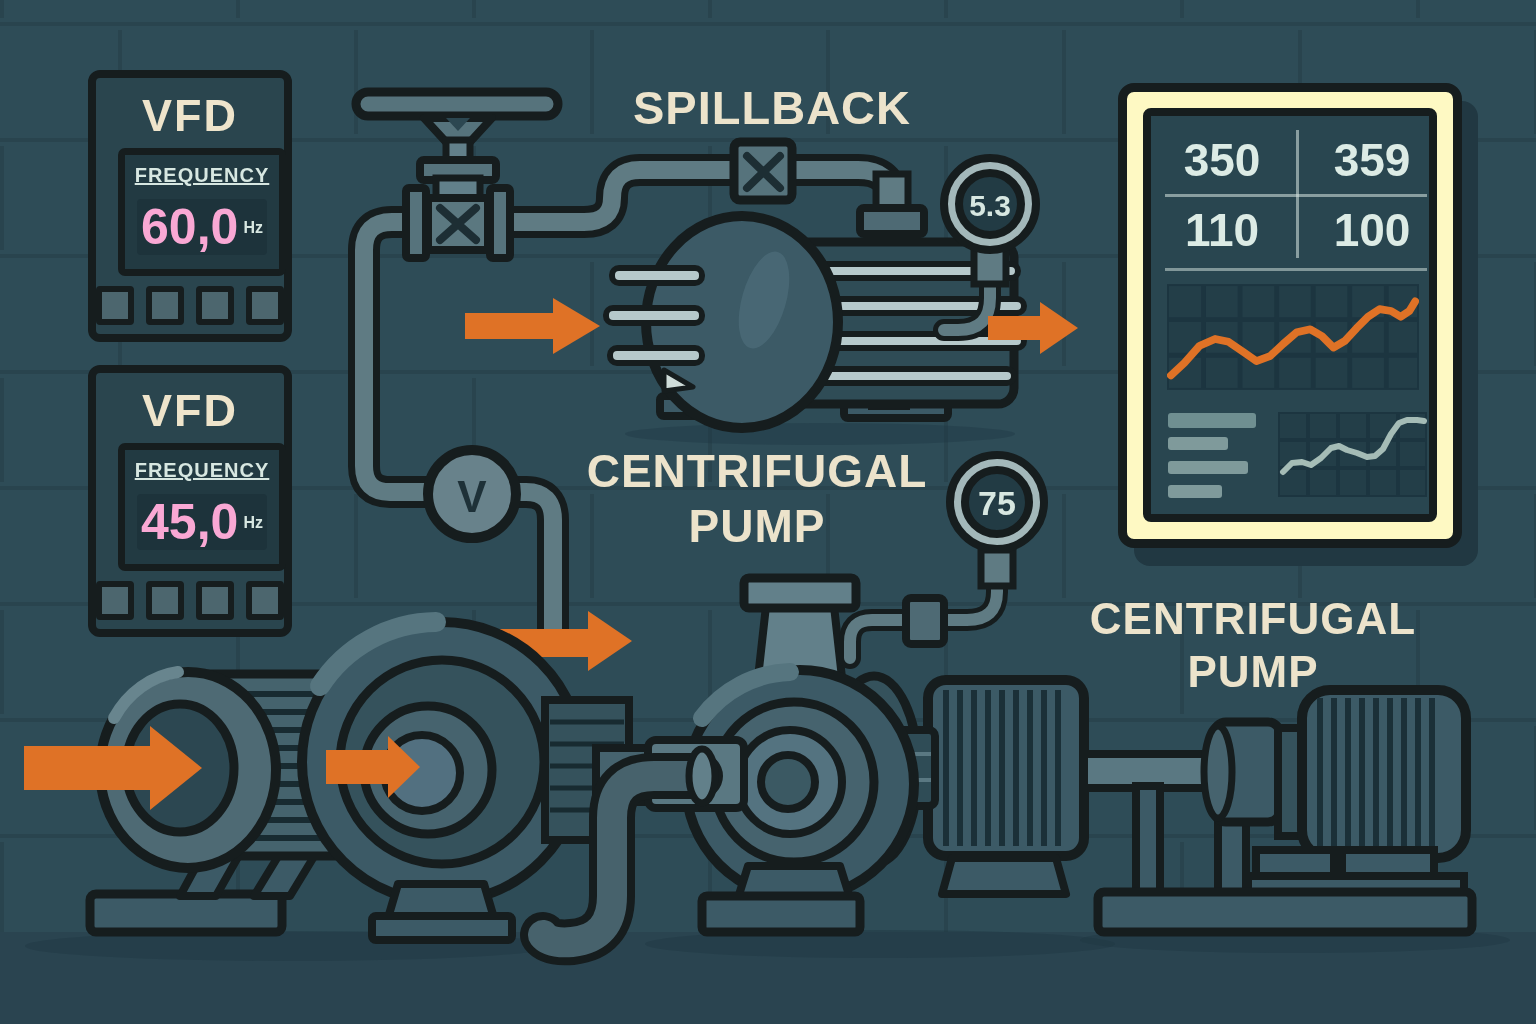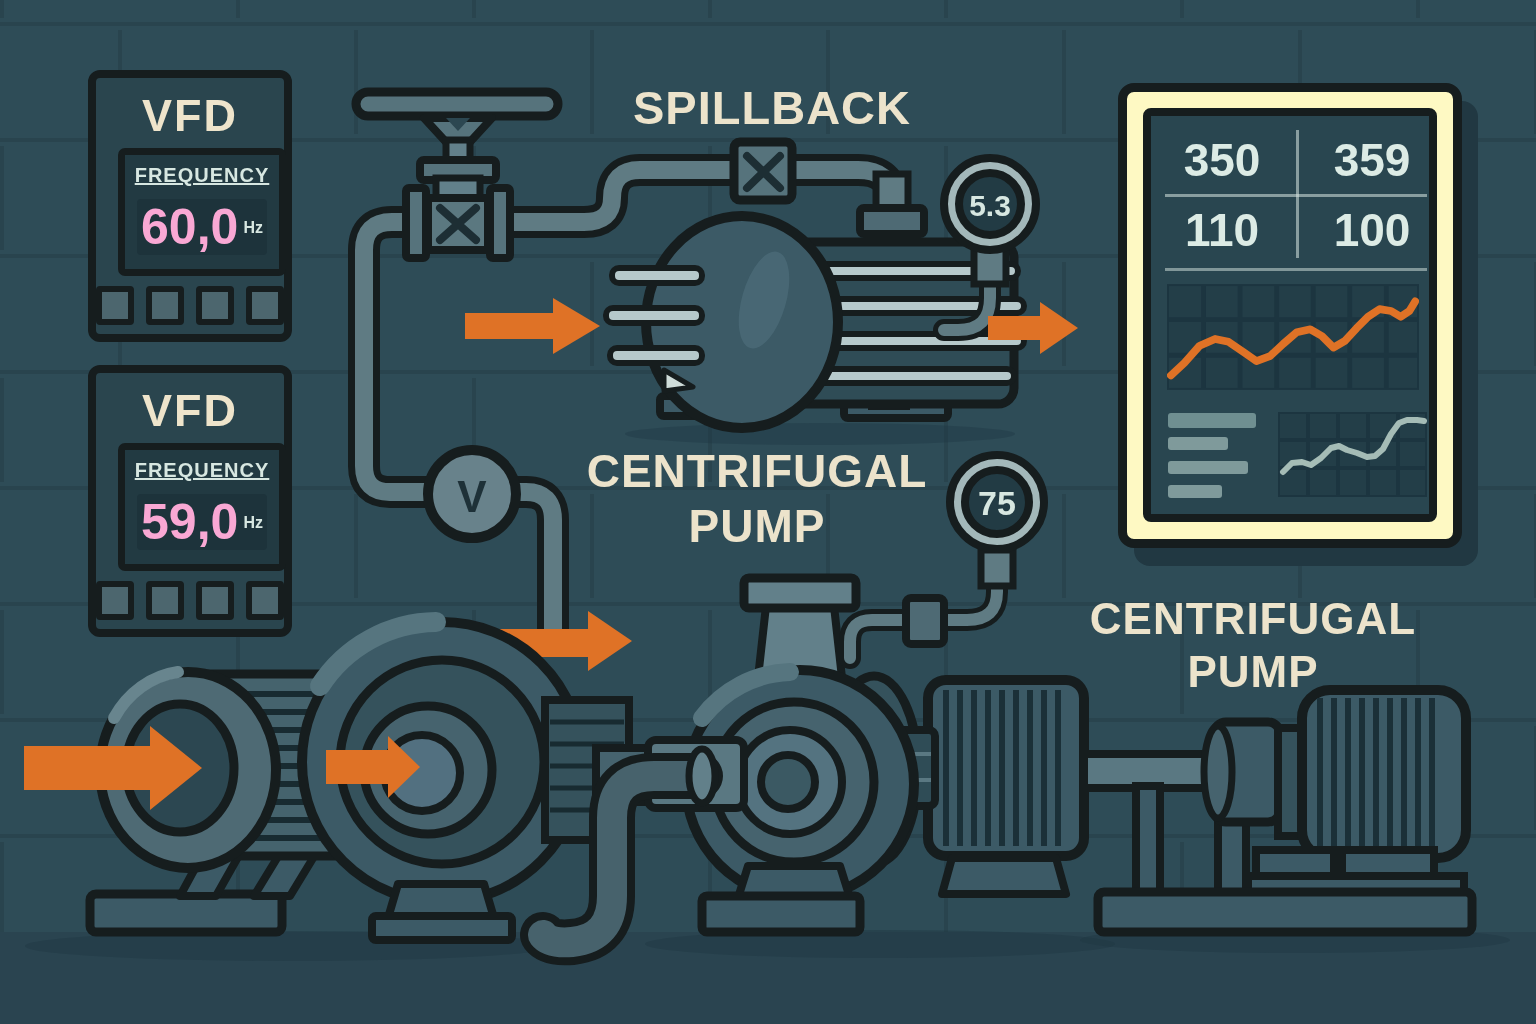--- a/index.html
+++ b/index.html
@@ -271,21 +271,21 @@
     <div class="vfd-btn"></div>
   </div>
 </div>
 
 <div class="vfd" style="left:88px;top:365px;">
   <div class="vfd-spine"></div>
   <div class="vfd-title">VFD</div>
   <div class="vfd-screen">
     <div class="vfd-freq">FREQUENCY</div>
     <div class="vfd-lcd">
-      <span class="vfd-val">59,0</span>
+      <span class="vfd-val">45,0</span>
       <span class="vfd-unit">Hz</span>
     </div>
   </div>
   <div class="vfd-btns">
     <div class="vfd-btn"></div>
     <div class="vfd-btn"></div>
     <div class="vfd-btn"></div>
     <div class="vfd-btn"></div>
   </div>
 </div>

